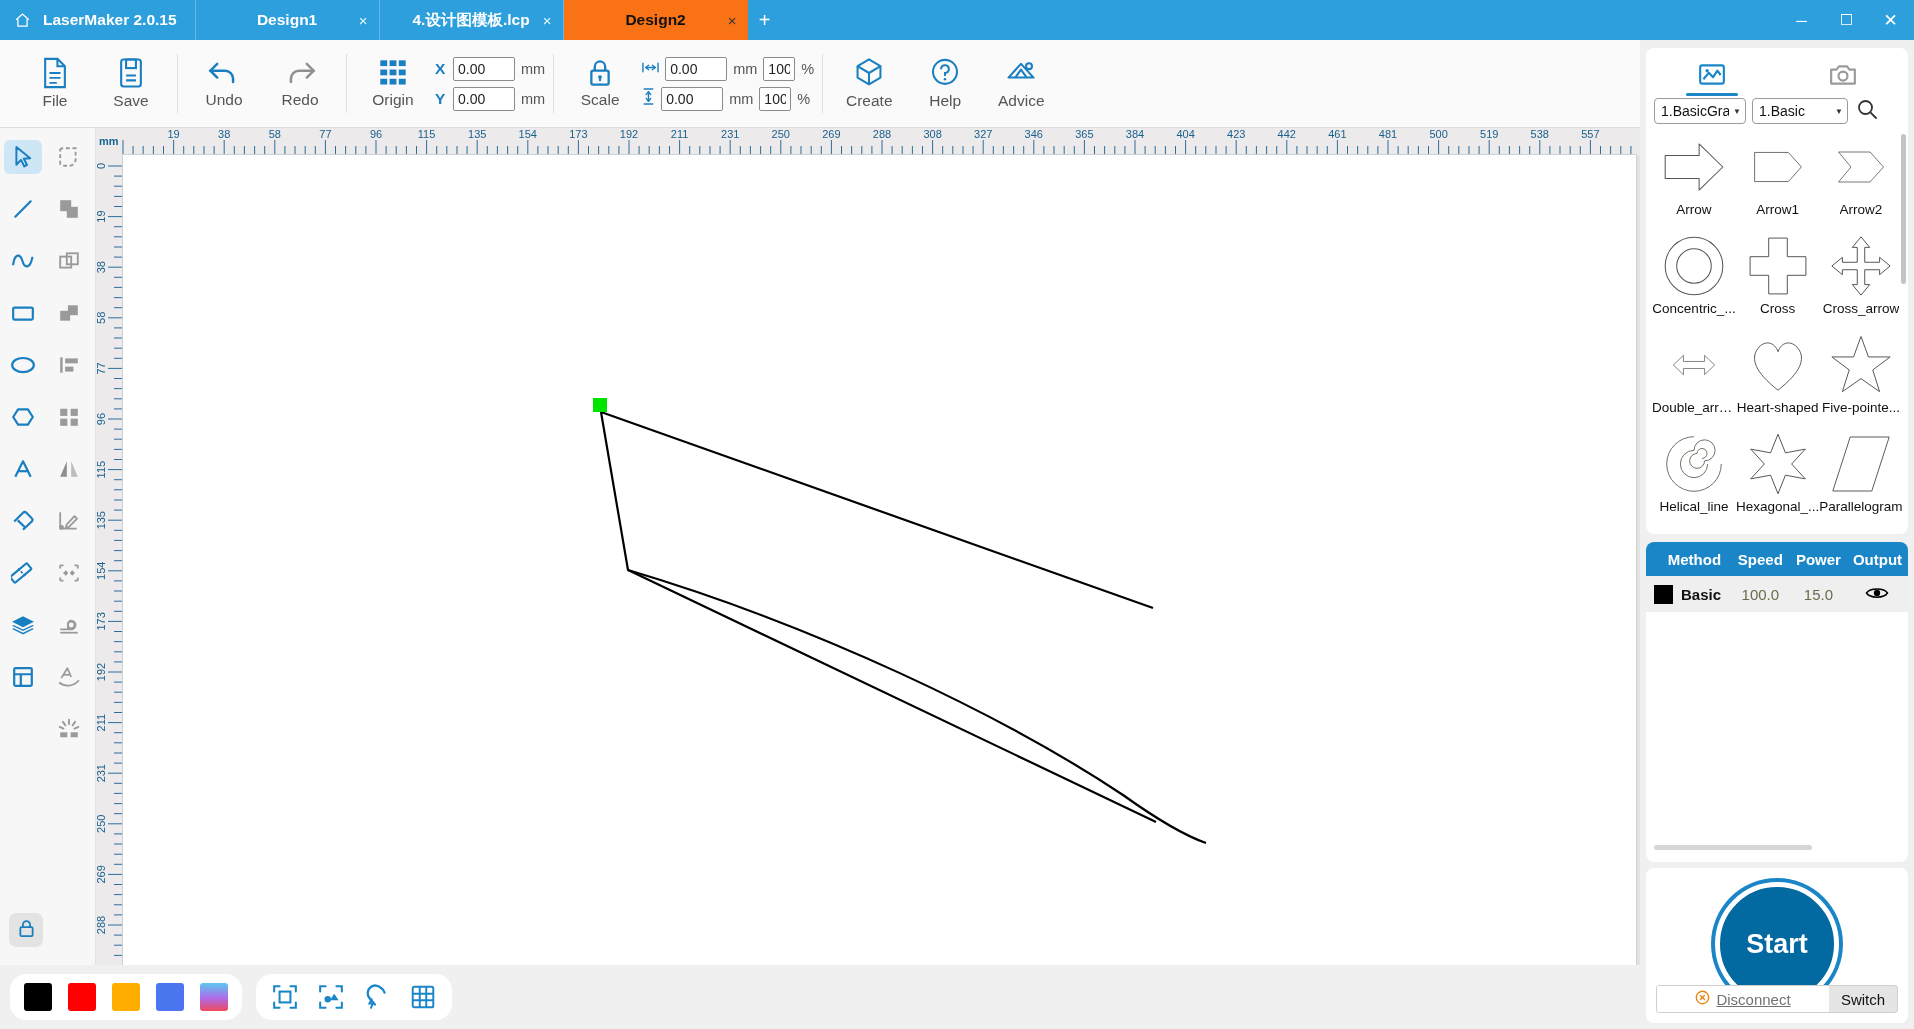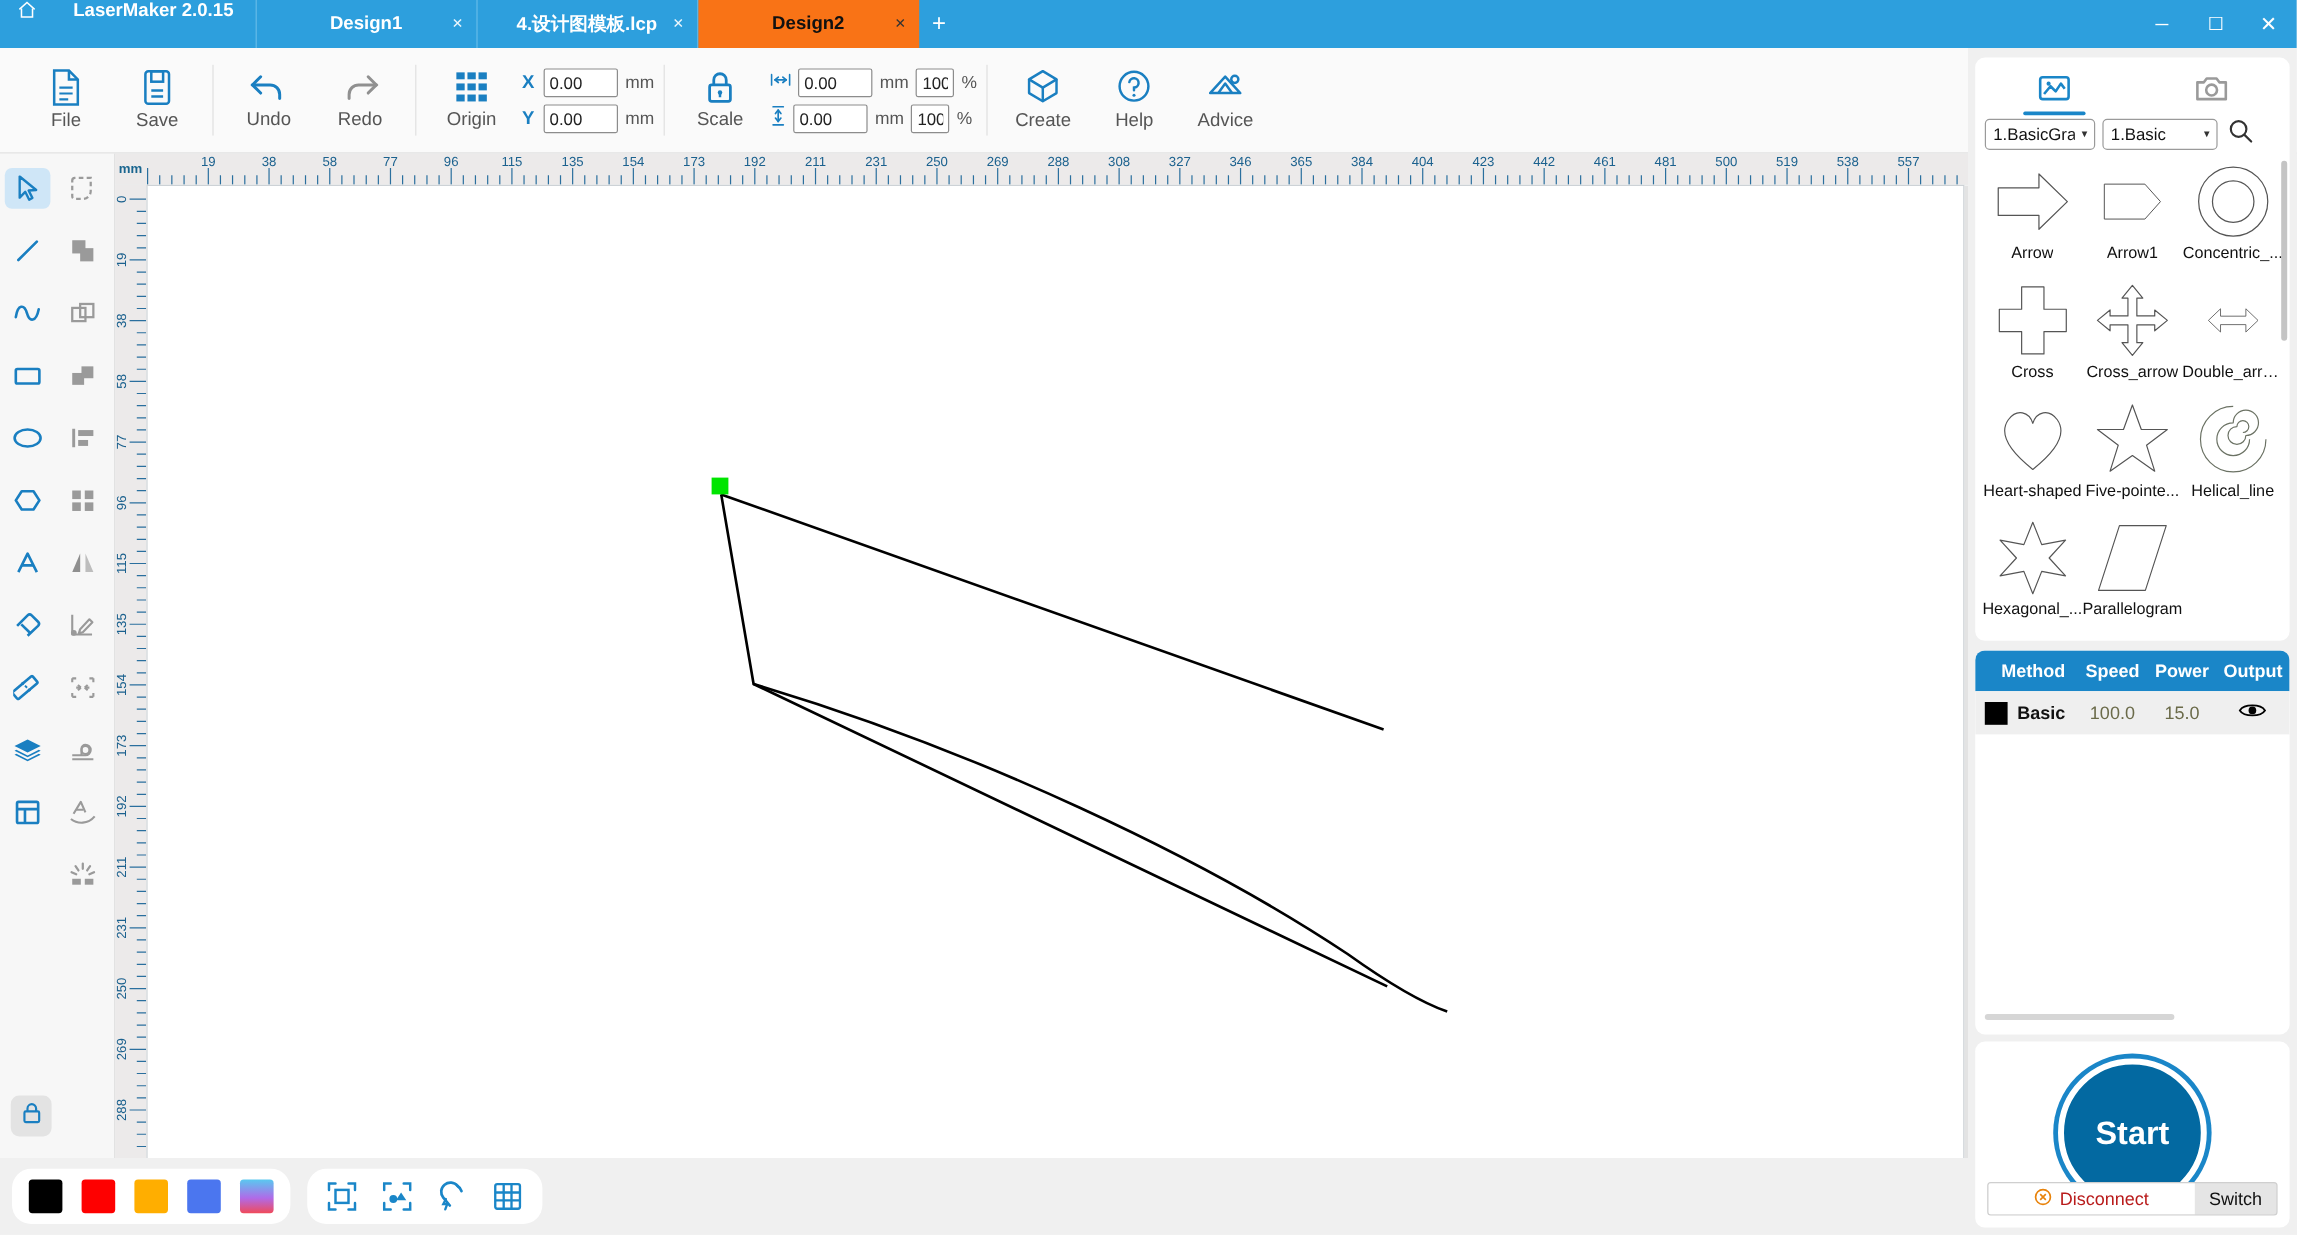--- a/index.html
+++ b/index.html
@@ -9,21 +9,21 @@
     background: #f0f0f0; overflow: hidden;
   }
   body { position: relative; }
 
   
   #titlebar {
     position: absolute; left: 0; top: 0; width: 1914px; height: 40px;
     background: #2d9fdd; display: flex; align-items: stretch;
   }
   .home-cell {
-    display: flex; align-items: flex-start; gap: 30px;
+    display: flex; align-items: center; gap: 12px;
     padding: 0 18px 0 14px; color: #fff;
     font-size: 15.5px; font-weight: bold;
     border-right: 1px solid #65bbe8;
   }
   .home-cell svg { display: block; }
   .tab {
     position: relative; display: flex; align-items: center; justify-content: center;
     width: 184px; color: #fff; font-size: 15.5px; font-weight: bold;
     border-right: 1px solid #65bbe8; cursor: default;
   }
@@ -172,21 +172,21 @@
     border: 5px solid #fff; box-shadow: 0 0 0 4px #1a86c8;
     display: flex; align-items: center; justify-content: center;
     color: #fff; font-size: 27px; font-weight: bold; cursor: default;
   }
   #connbar {
     position: absolute; left: 10px; right: 10px; bottom: 10px; height: 28px;
     display: flex; background: #e5e5e5; border: 1px solid #cfcfcf; border-radius: 3px; overflow: hidden;
   }
   #disconnect {
     flex: 1; background: #fff; display: flex; align-items: center; justify-content: center; gap: 6px;
-    color: #b91c1c; font-size: 15px;
+    color: #737373; font-size: 15px; text-decoration: underline;
   }
   #switchbtn { width: 68px; display: flex; align-items: center; justify-content: center; font-size: 15px; color: #111; }
 </style>
 </head>
 <body>
 
 <div id="titlebar">
   <div class="home-cell">
     <span>
       <svg width="17" height="17" viewBox="0 0 24 24" fill="none" stroke="#fff" stroke-width="1.8">
@@ -938,20 +938,28 @@
         <div class="shapecell">
           <div class="glyph">
             <svg width="66" height="52" viewBox="0 0 100 100" fill="none" stroke="#555" stroke-width="1.6" stroke-linejoin="round">
               <path d="M5 22 H70 L95 50 L70 78 H5 Z"></path>
             </svg>
           </div>
           <div class="nm">Arrow1</div>
         </div>
         <div class="shapecell">
           <div class="glyph">
+            <svg width="66" height="50" viewBox="0 0 100 100" fill="none" stroke="#555" stroke-width="1.6" stroke-linejoin="round">
+              <path d="M5 20 H68 L95 50 L68 80 H5 L30 50 Z"></path>
+            </svg>
+          </div>
+          <div class="nm">Arrow2</div>
+        </div>
+        <div class="shapecell">
+          <div class="glyph">
             <svg width="64" height="64" viewBox="0 0 100 100" fill="none" stroke="#555" stroke-width="1.6" stroke-linejoin="round">
               <circle cx="50" cy="50" r="45"></circle>
               <circle cx="50" cy="50" r="27"></circle>
             </svg>
           </div>
           <div class="nm">Concentric_...</div>
         </div>
         <div class="shapecell">
           <div class="glyph">
             <svg width="62" height="62" viewBox="0 0 100 100" fill="none" stroke="#555" stroke-width="1.6" stroke-linejoin="round">

